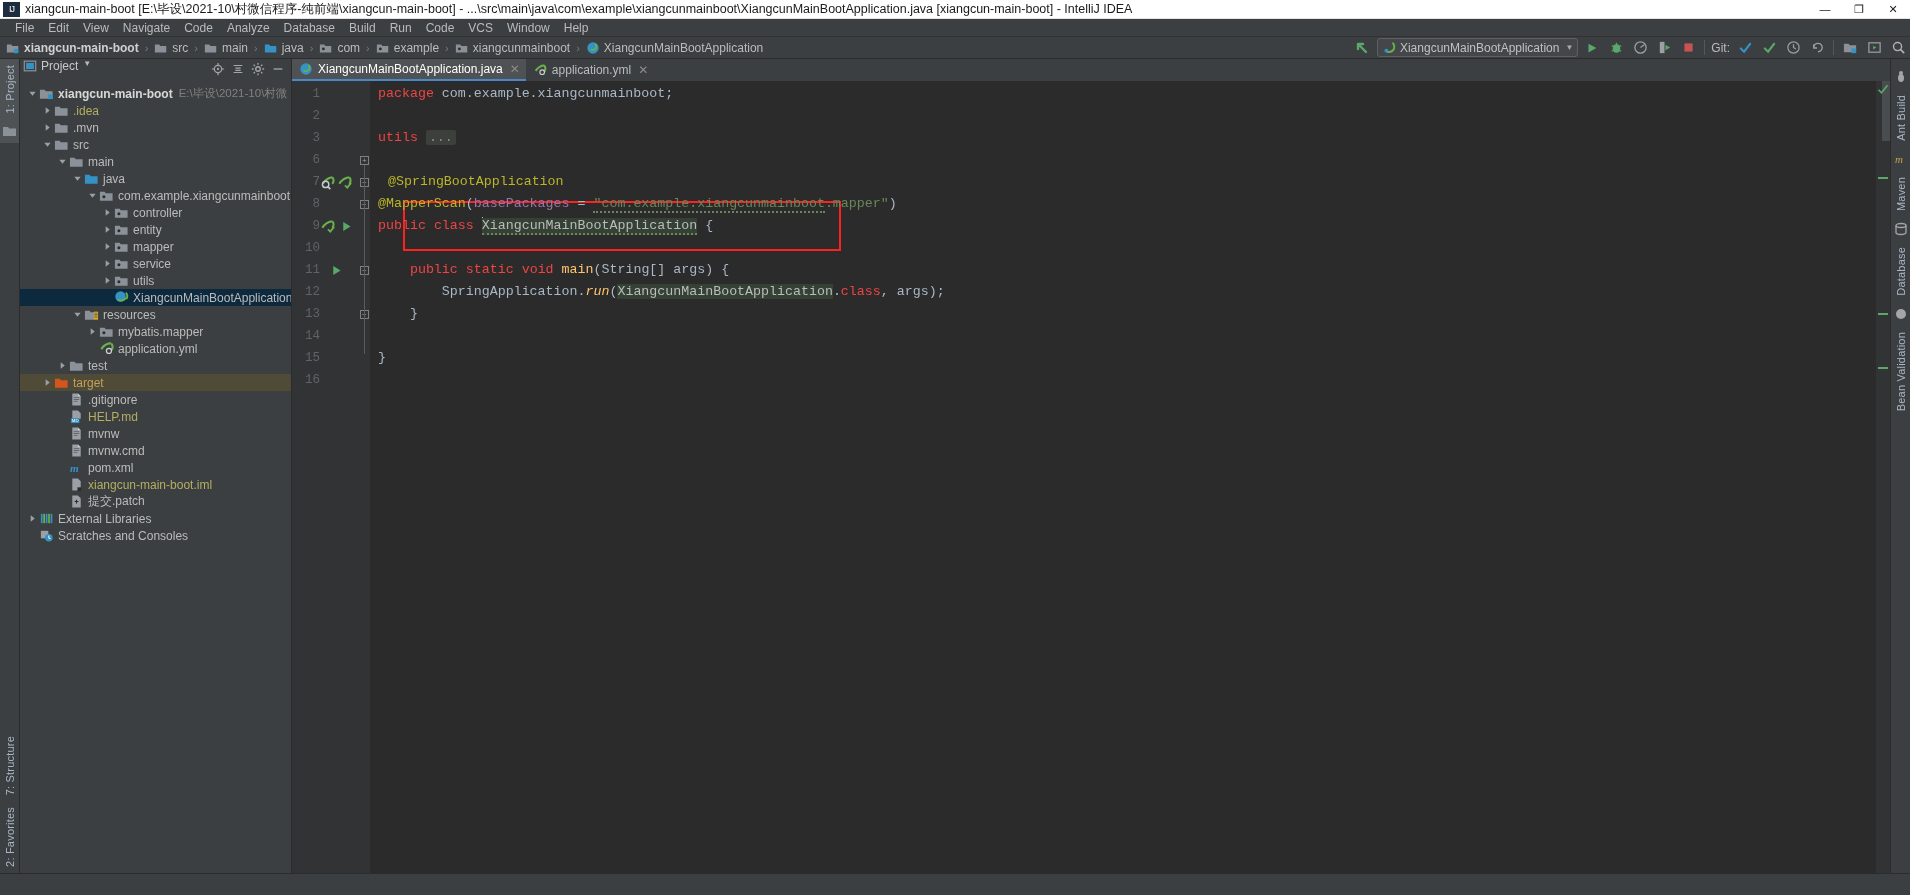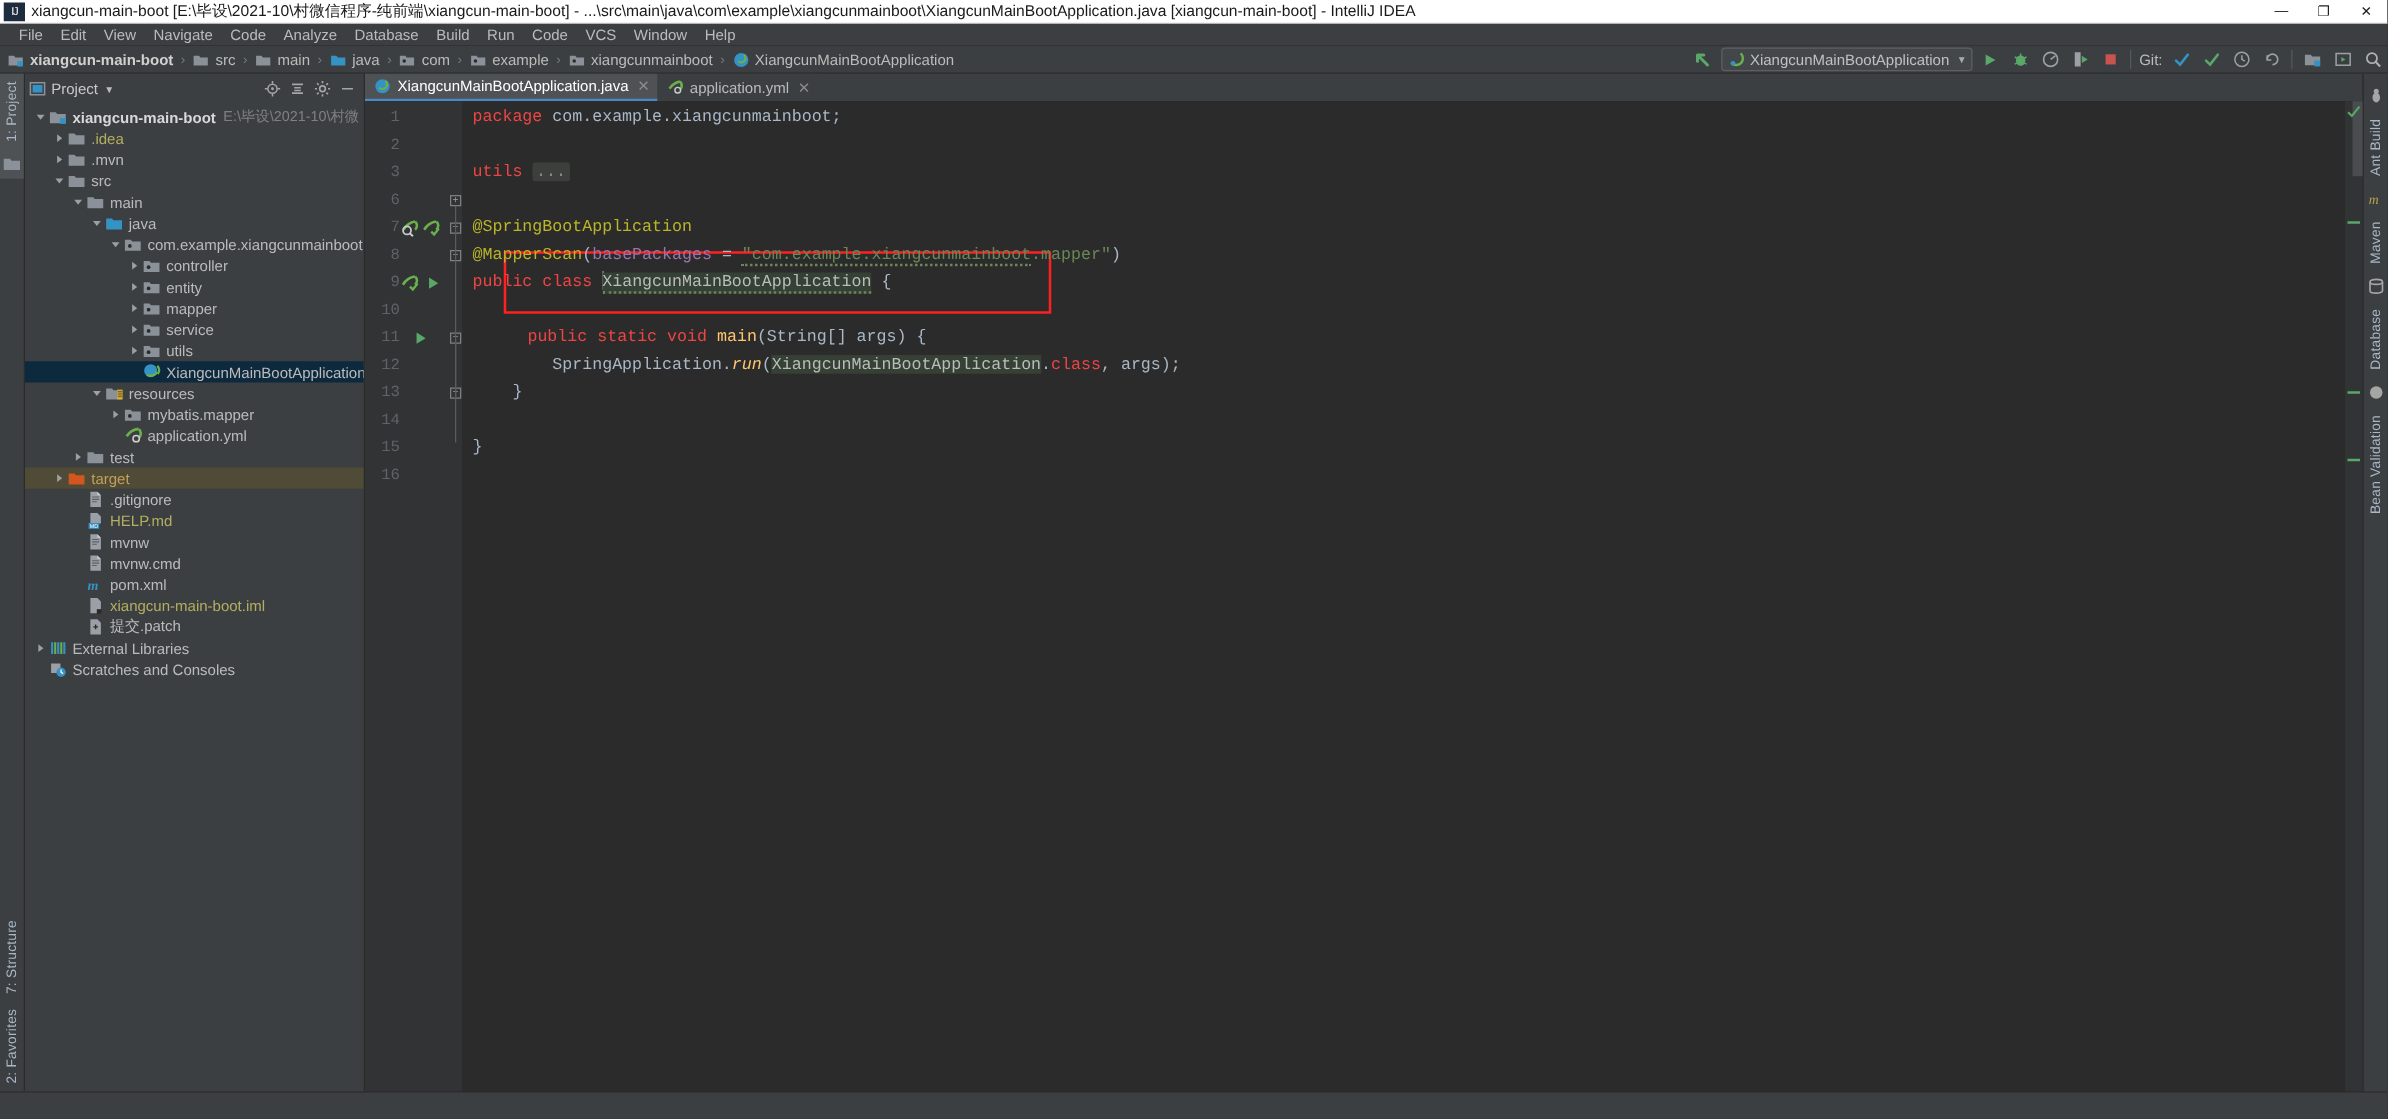--- a/index.html
+++ b/index.html
@@ -74,21 +74,21 @@
     transform:rotate(180deg);
     font-size:11px; color:#a9b7c6; padding:6px 2px; white-space:nowrap;
     letter-spacing:0.2px;
   }
   .vtab{ display:flex; flex-direction:column; align-items:center; }
   .vtab.active{ background:#4e5254; }
   .strip-icon{ width:16px;height:16px;margin:4px auto; display:block; }
   
   #project-panel{ width:272px; background:#3c3f41; flex:none; display:flex; flex-direction:column;
                   border-right:1px solid #2b2b2b; }
-  #project-head{ height:24px; display:flex;align-items:center; padding:0 3px; flex:none; }
+  #project-head{ height:24px; display:flex;padding:0 3px; flex:none; }
   #project-head .ph-title{ font-size:12px;color:#c8c8c8;margin-left:4px; }
   #project-head .ph-arrow{ font-size:8px;color:#bbb;margin-left:5px; }
   #project-head .sp{ flex:1 1 auto; }
   #project-head .hb{ width:20px;height:20px;display:flex;align-items:center;justify-content:center; }
   #tree{ flex:1 1 auto; overflow:hidden; padding-top:2px; font-size:12px; }
   .trow{ height:17px; display:flex; align-items:center; white-space:nowrap; padding-right:4px; }
   .trow.selected{ background:#0d293e; }
   .trow.target-hl{ background:#4f4b36; }
   .twist{ width:13px;height:13px;flex:none;display:flex;align-items:center;justify-content:center;
           font-size:0; }
@@ -790,25 +790,25 @@
           <span class="gmark" style="left:38px;top:183px"><svg width="13" height="13" viewBox="0 0 16 16">
               <path d="M4 2.5 L13 8 L4 13.5 Z" fill="#59a869"></path>
             </svg></span>
         </div>
       <div id="code-area">
         <div id="redbox" style="left: 33px; top: 120px; width: 438px; height: 50px; border-color: rgb(255, 32, 32);"></div>
       <div class="codeline" style="top:2px;left:8px"><span class="kw">package</span> <span class="pl">com.example.xiangcunmainboot</span><span class="pl">;</span></div>
           <div class="codeline" style="top:24px;left:8px"></div>
           <div class="codeline" style="top:46px;left:8px"><span class="kw">utils</span> <span class="folded-dots">...</span></div>
           <div class="codeline" style="top:68px;left:8px"></div>
-          <div class="codeline" style="top:90px;left:8px"><span class="ann">@SpringBootApplication</span></div>
+          <div class="codeline" style="top:90px;left:18px"><span class="ann">@SpringBootApplication</span></div>
           <div class="codeline" style="top:112px;left:8px"><span class="ann">@MapperScan</span><span class="pl">(</span><span class="fld">basePackages</span> <span class="pl">=</span> <span class="str wavy">"com.example.xiangcunmainboot</span><span class="str">.mapper"</span><span class="pl">)</span></div>
           <div class="codeline" style="top:134px;left:8px"><span class="kw">public</span> <span class="kw">class</span> <span class="caret"></span><span class="ident-hl wavy">XiangcunMainBootApplication</span> <span class="pl">{</span></div>
           <div class="codeline" style="top:156px;left:8px"></div>
-          <div class="codeline" style="top:178px;left:20px">    <span class="kw">public</span> <span class="kw">static</span> <span class="kw">void</span> <span class="mth">main</span><span class="pl">(</span><span class="pl">String[] args</span><span class="pl">) {</span></div>
+          <div class="codeline" style="top:178px;left:8px">    <span class="kw">public</span> <span class="kw">static</span> <span class="kw">void</span> <span class="mth">main</span><span class="pl">(</span><span class="pl">String[] args</span><span class="pl">) {</span></div>
           <div class="codeline" style="top:200px;left:8px">        <span class="pl">SpringApplication.</span><span class="mth" style="font-style:italic">run</span><span class="pl">(</span><span class="ident-hl">XiangcunMainBootApplication</span><span class="pl">.</span><span class="kw">class</span><span class="pl">, args)</span><span class="pl">;</span></div>
           <div class="codeline" style="top:222px;left:8px">    <span class="pl">}</span></div>
           <div class="codeline" style="top:244px;left:8px"></div>
           <div class="codeline" style="top:266px;left:8px"><span class="pl">}</span></div>
           <div class="codeline" style="top:288px;left:8px"></div>
         </div>
       <div id="markers">
         <div id="vthumb"></div>
       <div class="mkr" style="top: 96px; background: rgb(89, 168, 105);"></div>
           <div class="mkr" style="top: 232px; background: rgb(89, 168, 105);"></div>

